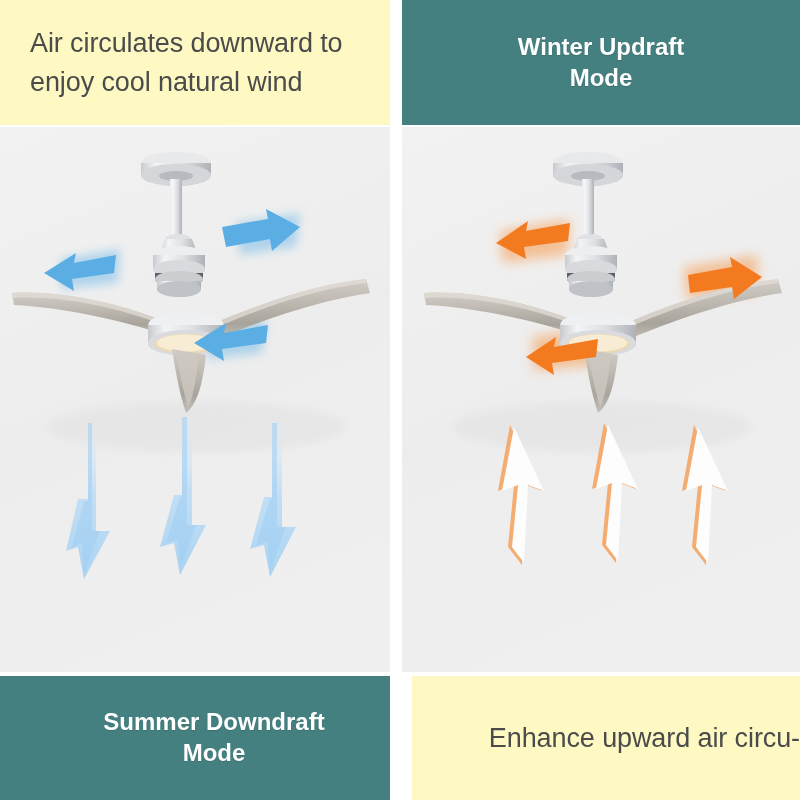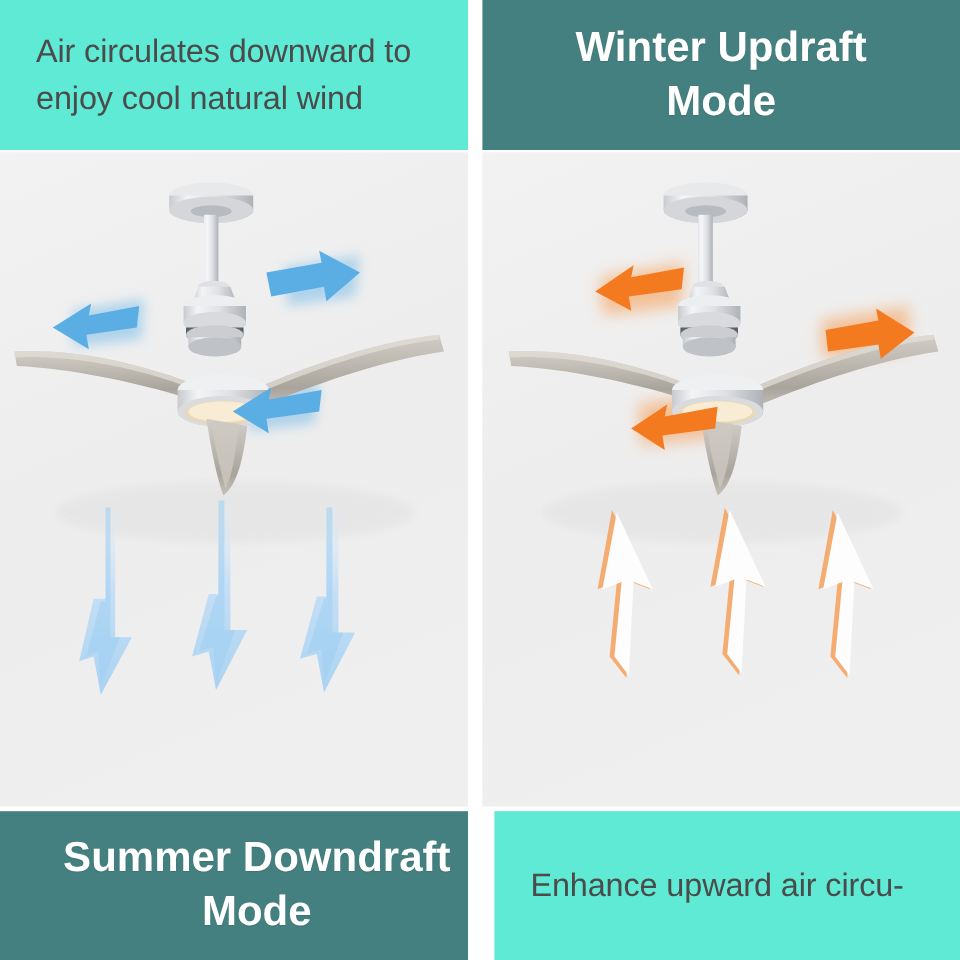--- a/index.html
+++ b/index.html
@@ -12,44 +12,45 @@
   #root {
     position: relative;
     width: 800px; height: 800px;
     background: #ffffff;
   }
 
   
   .cell { position: absolute; }
 
   .text-cell {
-    background: #5eead4;
+    background: #fef9c3;
     display: flex;
     align-items: center;
+    justify-content: flex-end;
   }
   .text-cell .copy {
     color: #4b4b4b;
     font-size: 27px;
     line-height: 1.42;
     font-weight: 400;
     letter-spacing: -0.1px;
     padding-left: 30px;
     padding-right: 10px;
   }
 
   .banner {
     background: #44807f;
     display: flex;
     align-items: center;
     justify-content: center;
     text-align: center;
   }
   .banner .copy {
     color: #ffffff;
-    font-size: 35px;
+    font-size: 24px;
     line-height: 1.28;
     font-weight: bold;
     padding: 0 14px;
     text-shadow: 0 1px 1px rgba(0,0,0,.12);
   }
 
   .photo {
     background: #eeeeee;
     overflow: hidden;
   }

